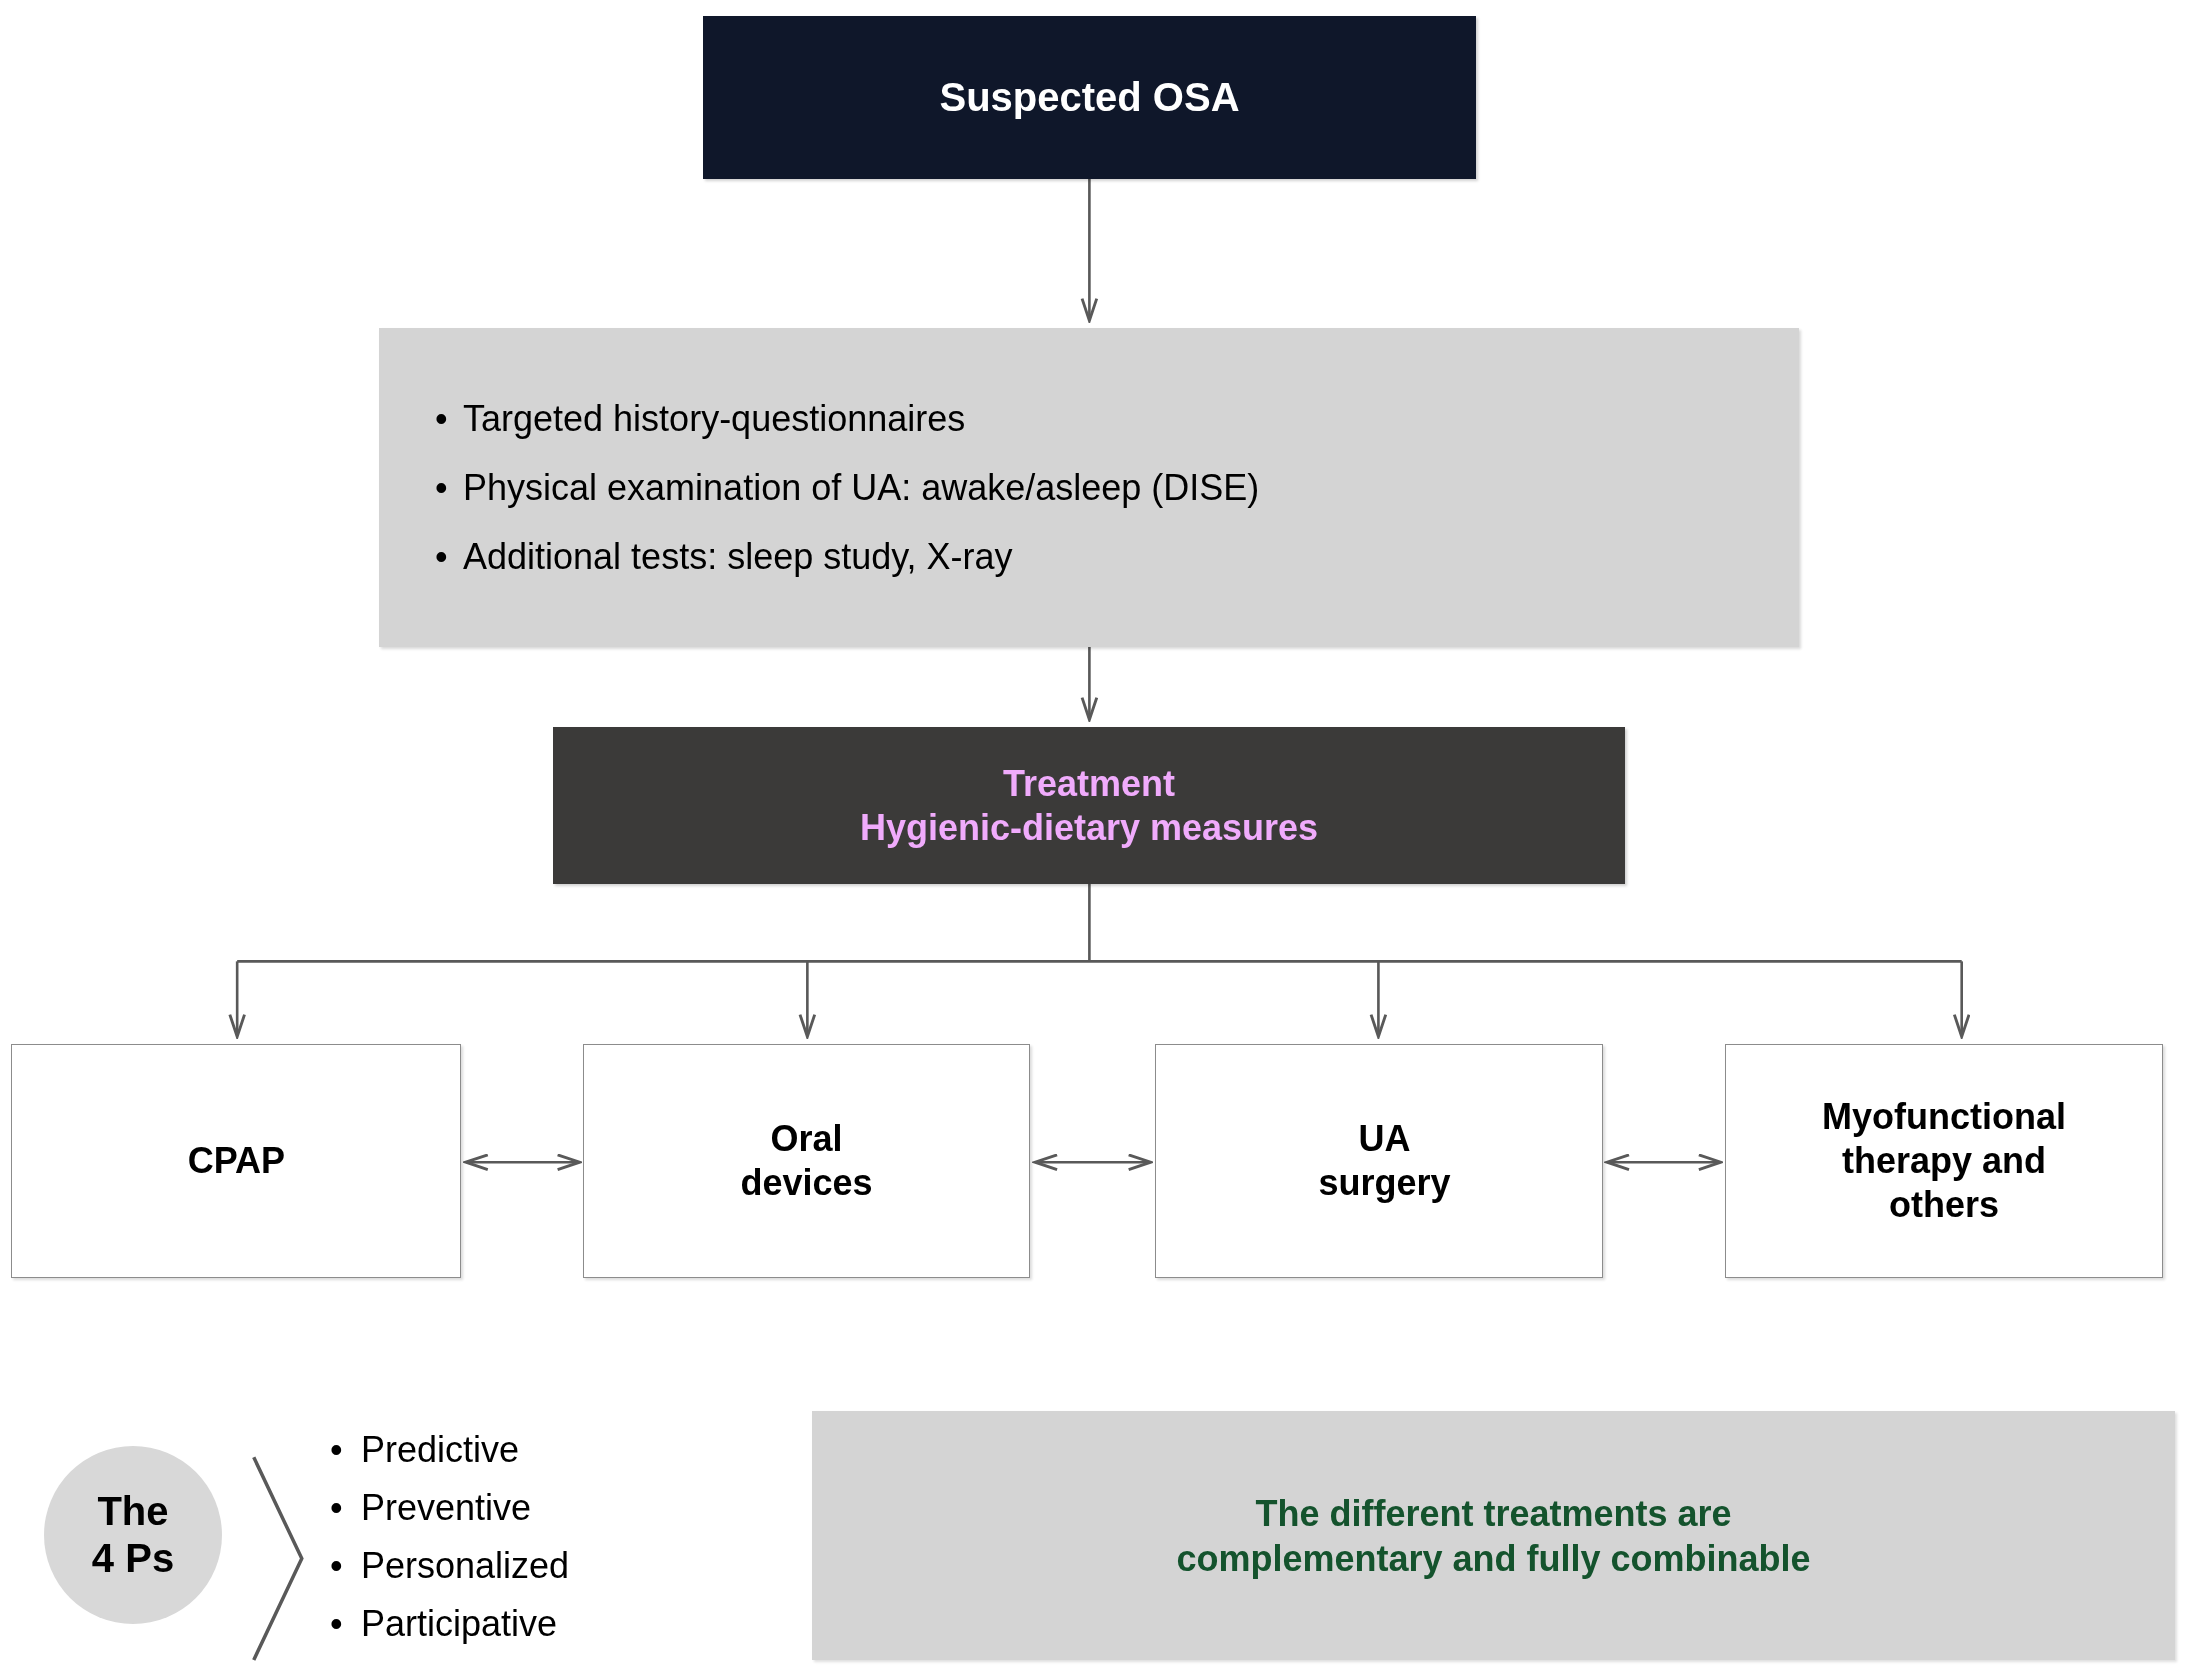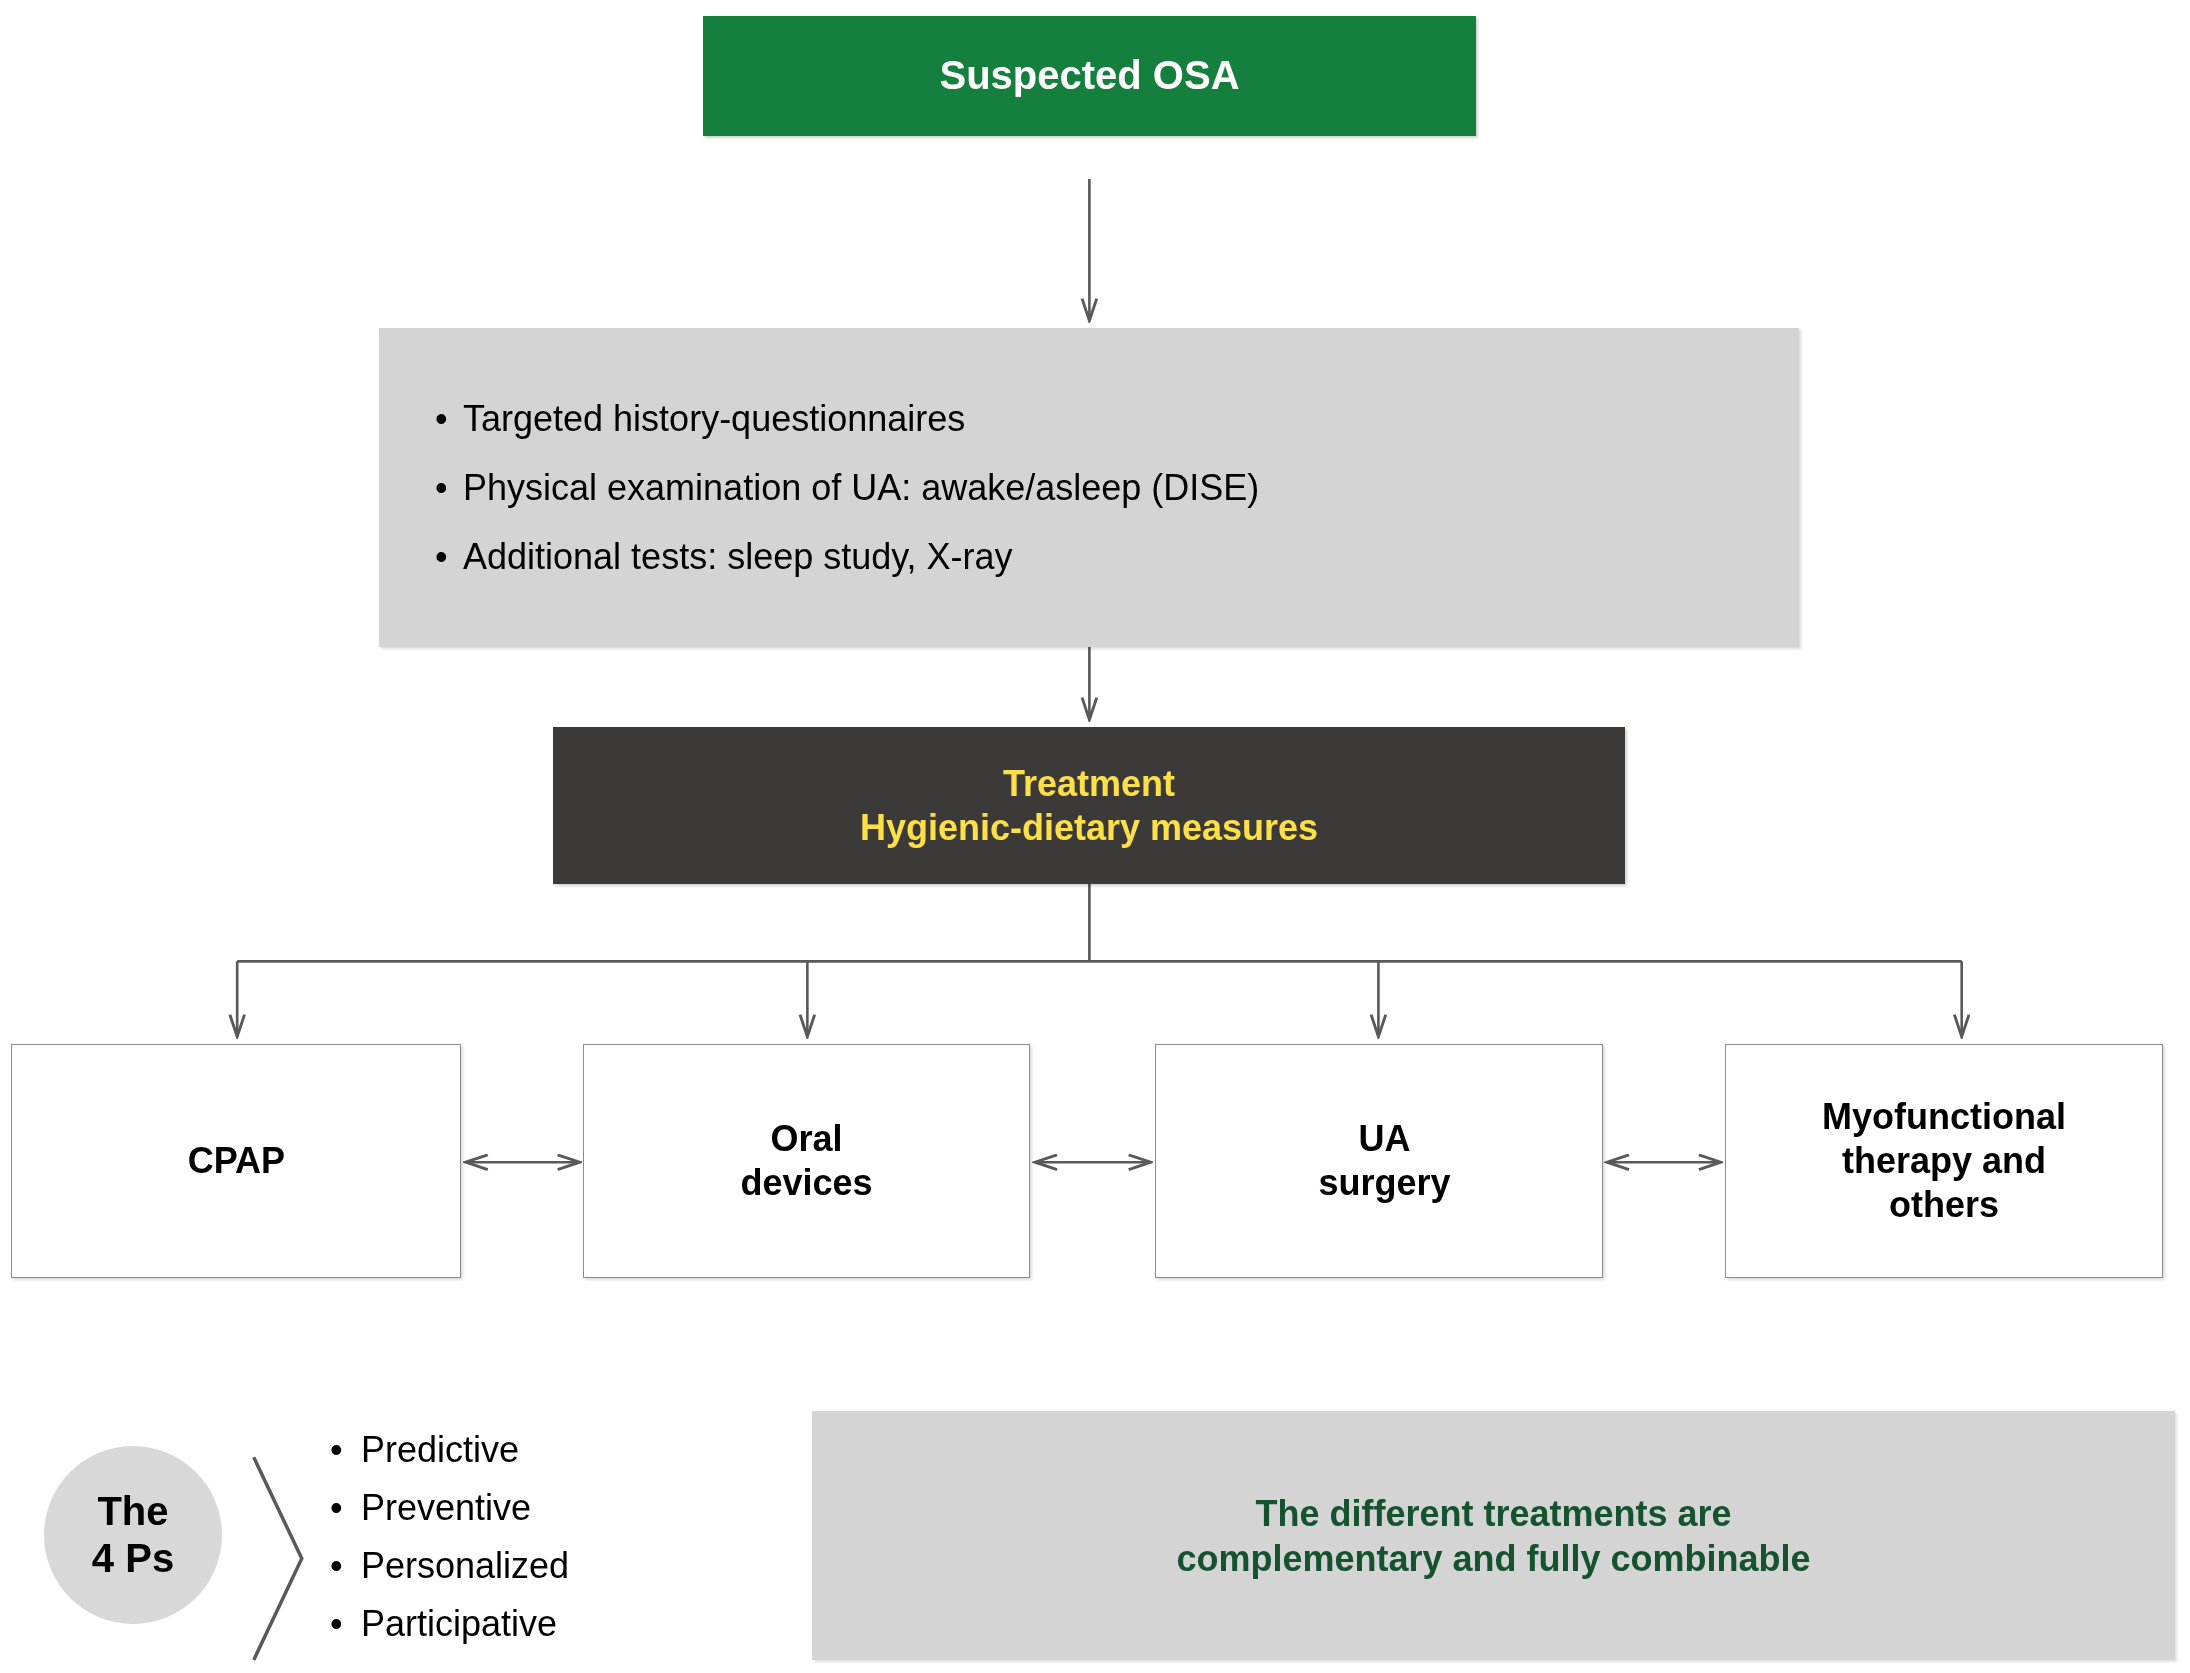--- a/index.html
+++ b/index.html
@@ -19,22 +19,22 @@
     position: absolute;
     box-sizing: border-box;
     display: flex;
     align-items: center;
     justify-content: center;
     text-align: center;
   }
 
   
   #node-suspected {
-    left: 703px; top: 15.7px; width: 773px; height: 120px;
-    background: #15803d;
+    left: 703px; top: 15.7px; width: 773px; height: 163px;
+    background: #0f172a;
     color: #ffffff;
     font-size: 40px;
     font-weight: bold;
     box-shadow: 1.7px 1.7px 2.6px rgba(0,0,0,0.18);
   }
 
   
   #node-workup {
     left: 379px; top: 328px; width: 1420px; height: 319px;
     background: #d4d4d4;
@@ -59,21 +59,21 @@
   #node-workup li .bullet {
     position: absolute;
     left: -28px;
     top: 0;
   }
 
   
   #node-treatment {
     left: 553px; top: 727px; width: 1072px; height: 157px;
     background: #3b3a39;
-    color: #fde047;
+    color: #f0abfc;
     font-size: 36px;
     font-weight: bold;
     line-height: 1.22;
     flex-direction: column;
     box-shadow: 1.7px 1.7px 2.6px rgba(0,0,0,0.18);
   }
 
   
   .opt {
     top: 1044px;

